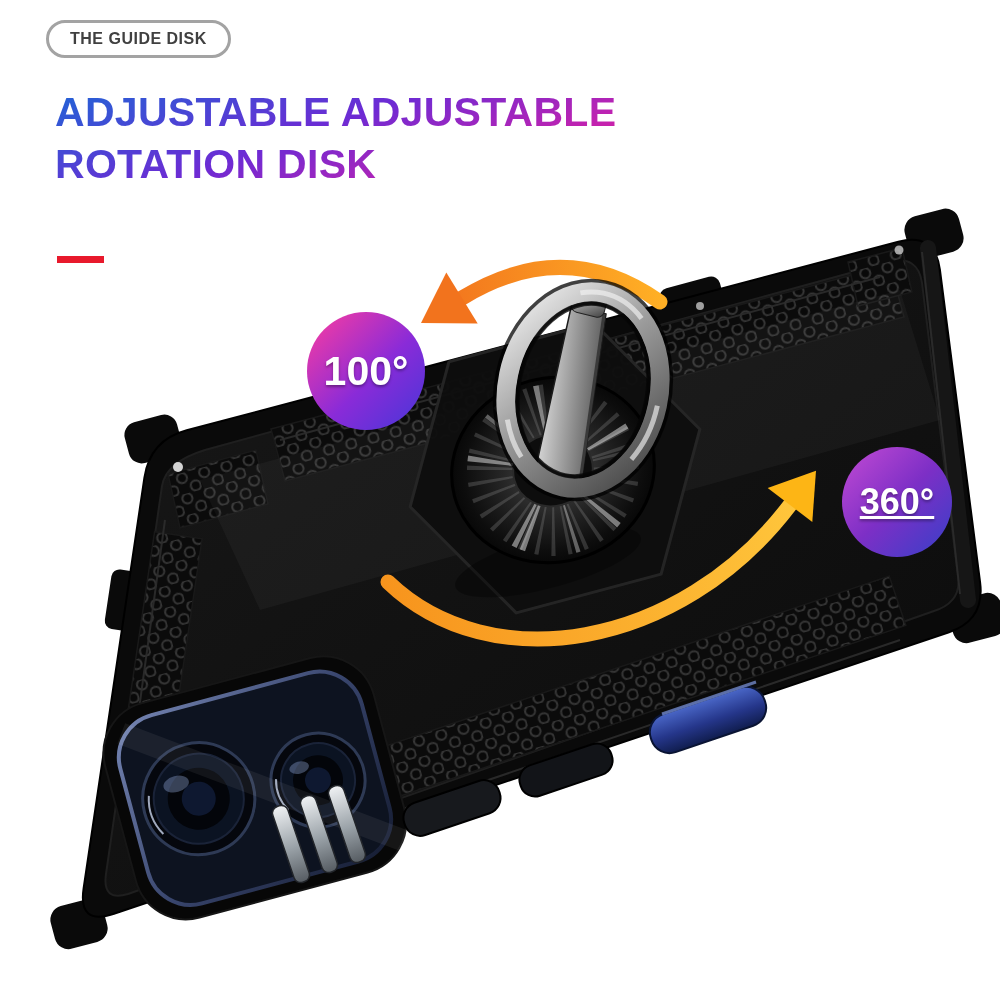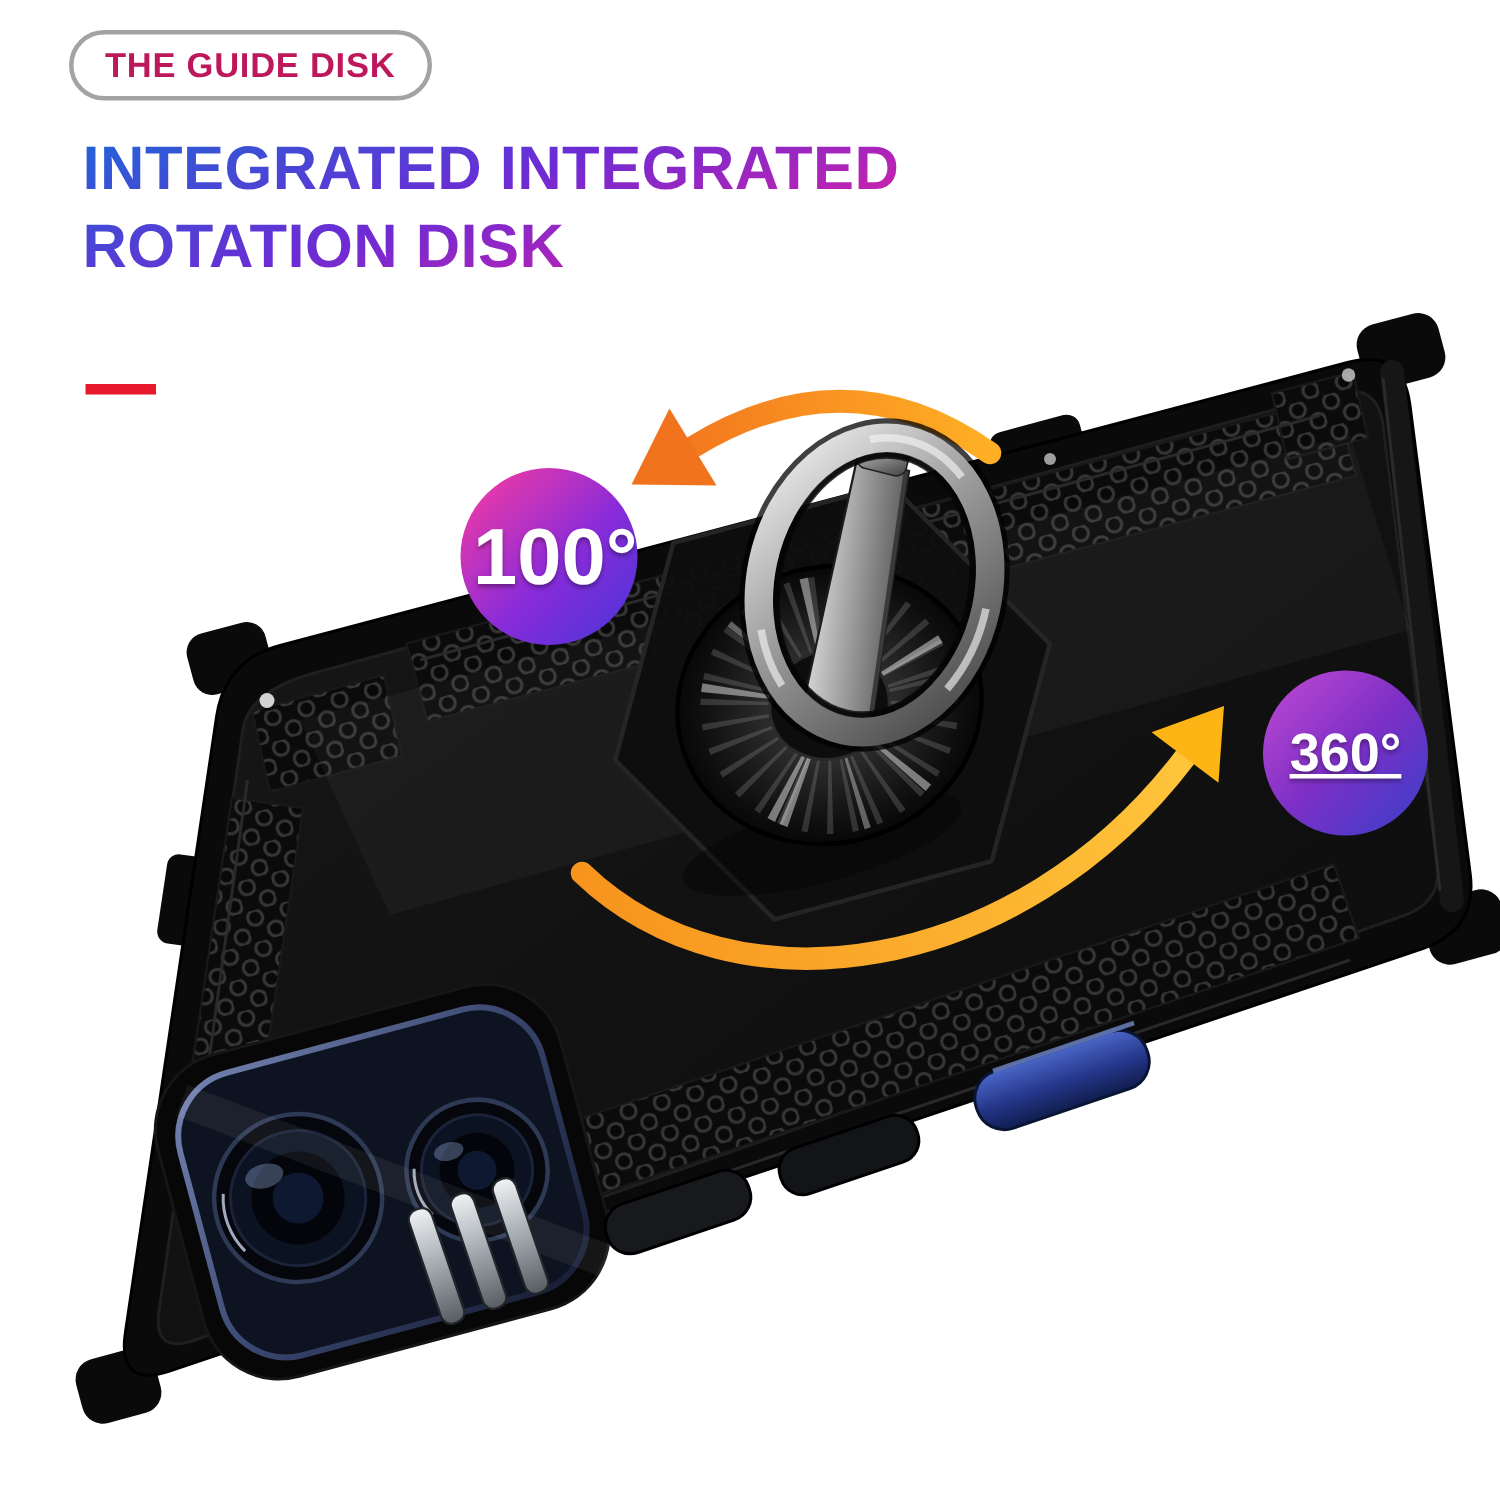--- a/index.html
+++ b/index.html
@@ -7,43 +7,42 @@
     width:1000px;height:1000px;background:#ffffff;
     font-family:"Liberation Sans", sans-serif;
     overflow:hidden;position:relative;
   }
   .stage{position:relative;width:1000px;height:1000px;background:#fff;}
   svg.case-art{position:absolute;left:0;top:0;width:1000px;height:1000px;}
 
   .pill{
     position:absolute;left:46px;top:20px;
     border:3px solid #a3a3a3;border-radius:27px;
-    padding:7px 21px;font-size:23px;font-weight:bold;
-    color:#be185d;letter-spacing:.5px;background:#fff;text-align:center;
+    padding:7px 21px;font-size:16px;font-weight:bold;
+    color:#404040;letter-spacing:.5px;background:#fff;text-align:center;
   }
   .heading{
     position:absolute;left:55px;top:86px;width:620px;
     font-size:41px;font-weight:bold;line-height:1.27;letter-spacing:.3px;
     background:linear-gradient(160deg,#1e66d6 0%,#6d2bd4 42%,#c522ae 72%,#f0206e 100%);
     -webkit-background-clip:text;background-clip:text;color:transparent;
   }
   .dash{
     position:absolute;left:57px;top:256px;width:47px;height:7px;
     background:#e8192c;
   }
   .deg-badge{
     position:absolute;border-radius:50%;
     display:flex;align-items:center;justify-content:center;
     color:#ffffff;font-weight:bold;
     text-shadow:0 2px 3px rgba(0,0,0,.35);
   }
   .deg-100{
-    left:307px;top:312px;width:118px;height:118px;font-size:53px;
+    left:307px;top:312px;width:118px;height:118px;font-size:41px;
     background:linear-gradient(135deg,#ff3d9e 0%,#8a2bd8 55%,#4636d8 100%);
-    justify-content:flex-end;
   }
   .deg-360{
     left:842px;top:447px;width:110px;height:110px;font-size:36px;
     background:linear-gradient(135deg,#c44bd4 0%,#7d2fc6 50%,#3640c8 100%);
     text-decoration:underline;
   }
 </style>
 </head>
 <body>
 
@@ -207,21 +206,21 @@
       <path d="M 388 582 C 490 680 680 650 790 505" fill="none" stroke="url(#arrow2G)" stroke-width="15" stroke-linecap="round"></path>
       <polygon points="816,470.7 812.3,521.9 767.7,488.1" fill="#fdb515"></polygon>
     </g>
   </svg>
 
   <div class="pill">
     <span>THE GUIDE DISK</span>
   </div>
 
   <div class="heading">
-    <div>INTEGRATED INTEGRATED</div>
+    <div>ADJUSTABLE ADJUSTABLE</div>
     <div>ROTATION DISK</div>
   </div>
 
   <div class="dash"></div>
 
   <div class="deg-badge deg-100">
     <span>100°</span>
   </div>
 
   <div class="deg-badge deg-360">

